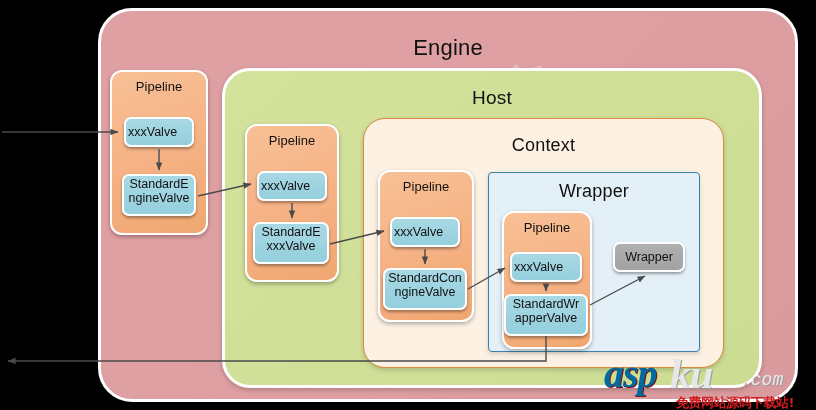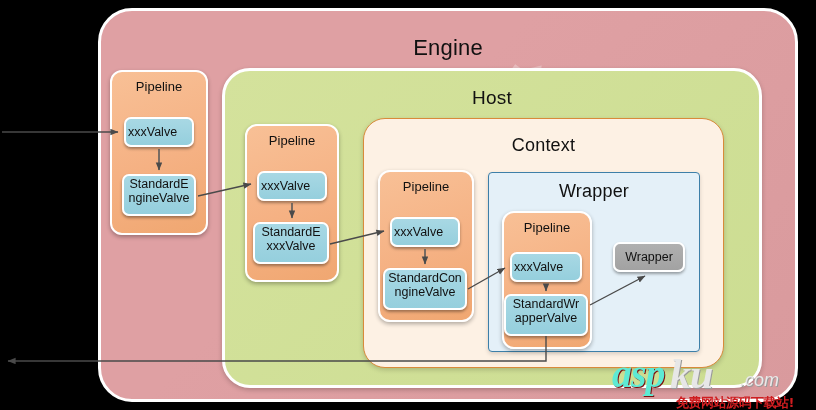--- a/index.html
+++ b/index.html
@@ -60,31 +60,31 @@
   svg.lines{position:absolute;left:0;top:0;width:816px;height:410px;
             pointer-events:none;overflow:visible;}
 
   .wm{position:absolute;pointer-events:none;}
   .wm-baidu{left:430px;top:60px;width:260px;height:180px;
             color:rgba(255,255,255,.30);font-size:60px;font-style:italic;
             font-family:"Liberation Serif","DejaVu Serif",serif;
             transform:rotate(-12deg);line-height:58px;font-weight:700;}
 
   .logo{position:absolute;left:600px;top:350px;width:212px;height:58px;}
-  .logo .asp{position:absolute;left:12px;top:0;font-size:40px;font-weight:700;
-             font-style:italic;color:#5eead4;
+  .logo .asp{position:absolute;left:4px;top:0;font-size:40px;font-weight:700;
+             font-style:italic;color:#0369a1;
              font-family:"Liberation Serif","DejaVu Serif",serif;
              text-shadow:1px 1px 0 #7d1011;letter-spacing:-1px;}
   .logo .ku{position:absolute;left:70px;top:0px;font-size:42px;font-weight:700;
             font-style:italic;color:#e7e7e7;
             font-family:"Liberation Serif","DejaVu Serif",serif;
             text-shadow:1px 1px 0 #9a9a9a;letter-spacing:-1px;}
   .logo .dotcom{position:absolute;left:140px;top:20px;font-size:18px;
                 font-style:italic;color:#e9e9e9;
-                font-family:Liberation Sans, sans-serif;
+                font-family:Liberation Mono, monospace;
                 text-shadow:1px 1px 0 #9a9a9a;}
   .logo .cn{position:absolute;left:76px;top:44px;font-size:13px;color:#cf1d20;
             font-weight:700;font-family:"DejaVu Sans",sans-serif;
             letter-spacing:-.5px;}
 </style>
 </head>
 <body>
 
 <div id="stage">
 

